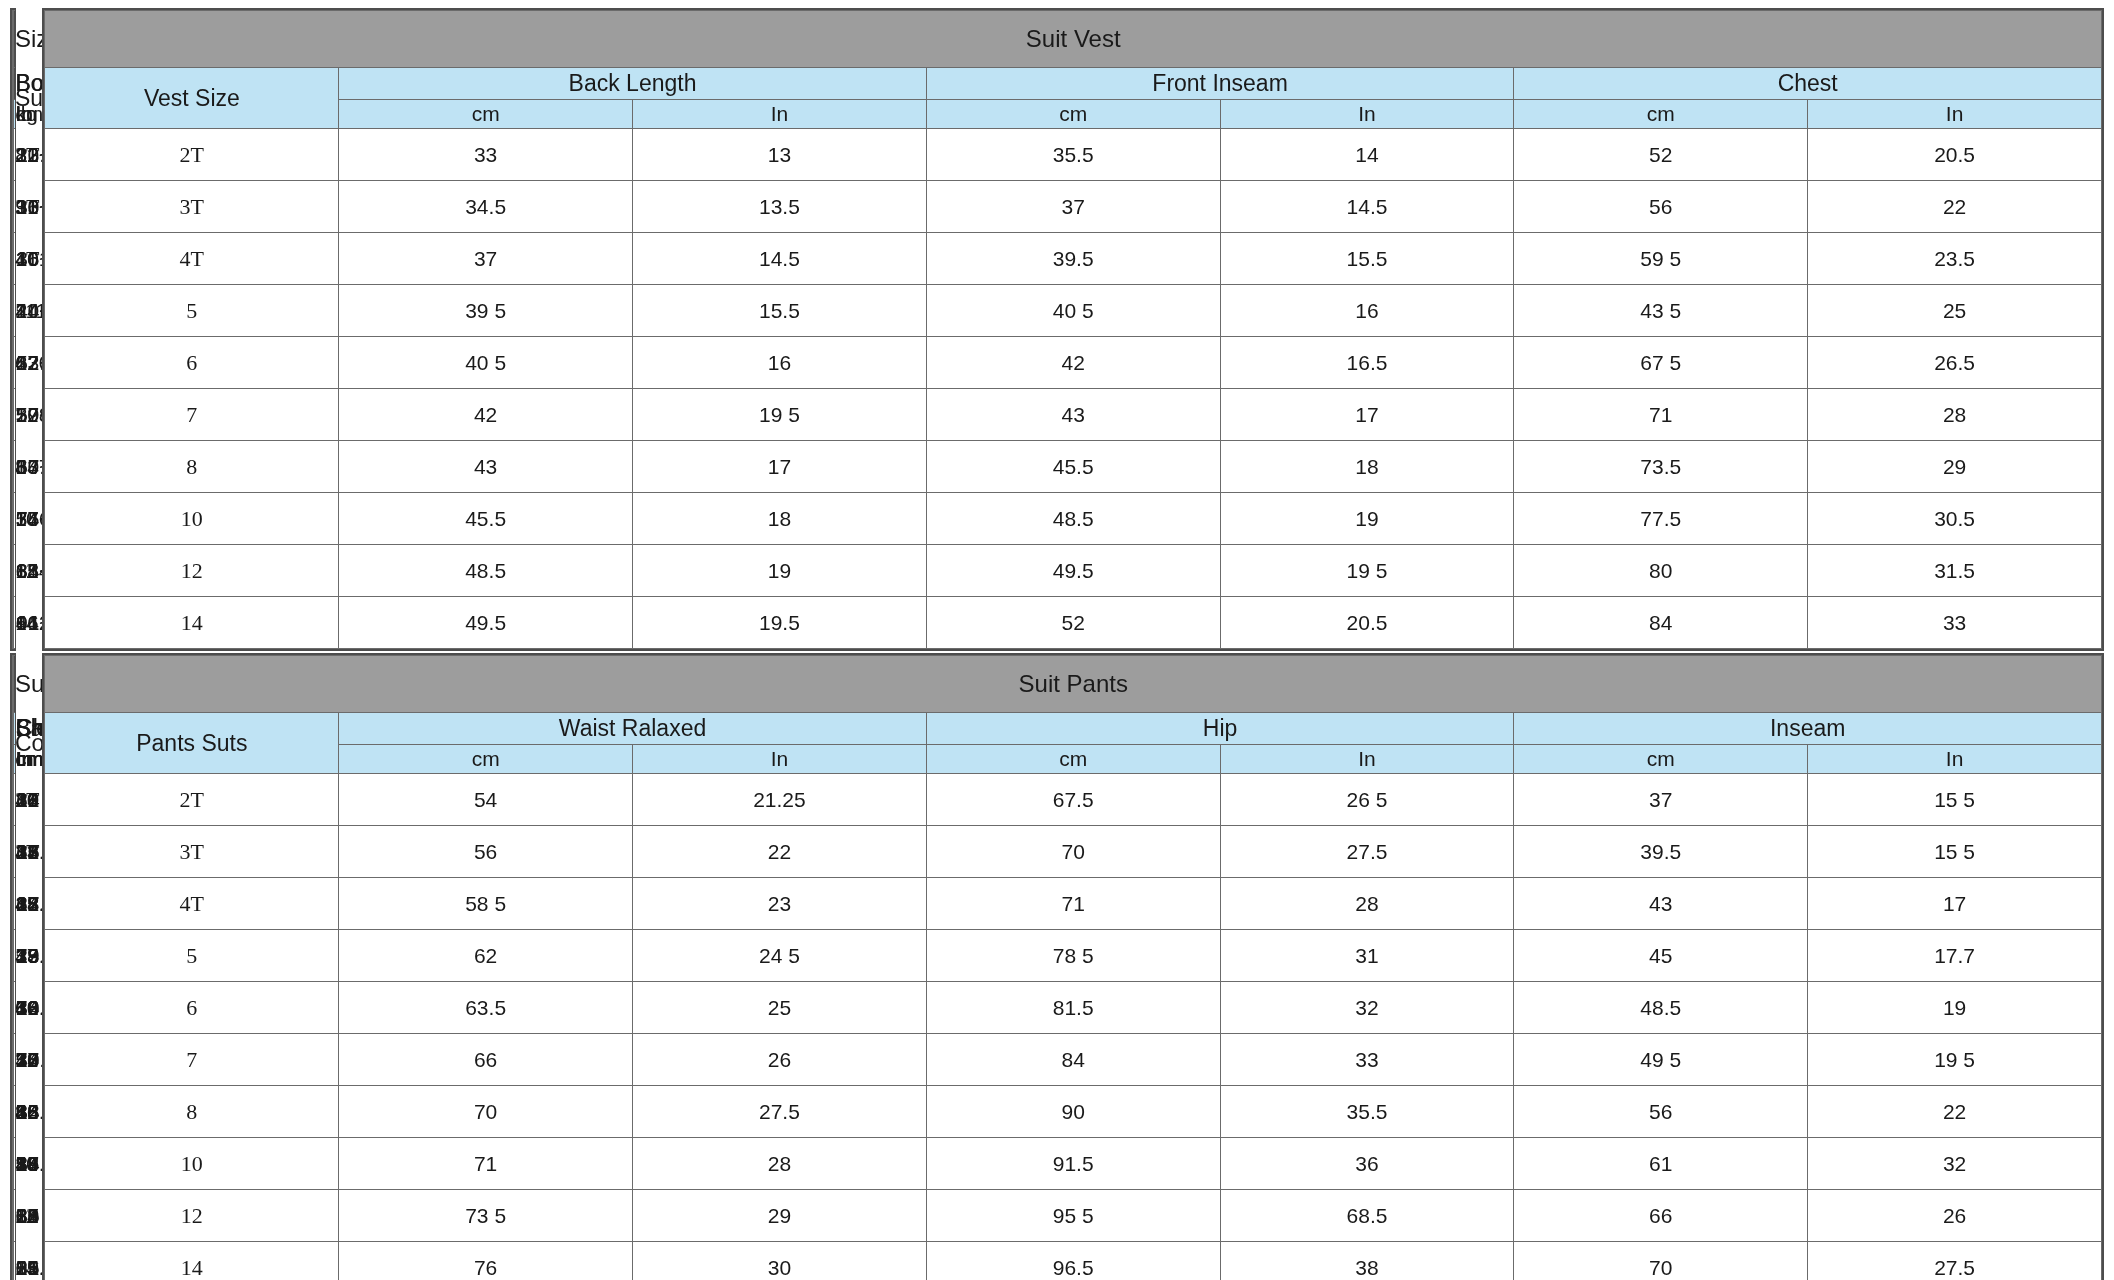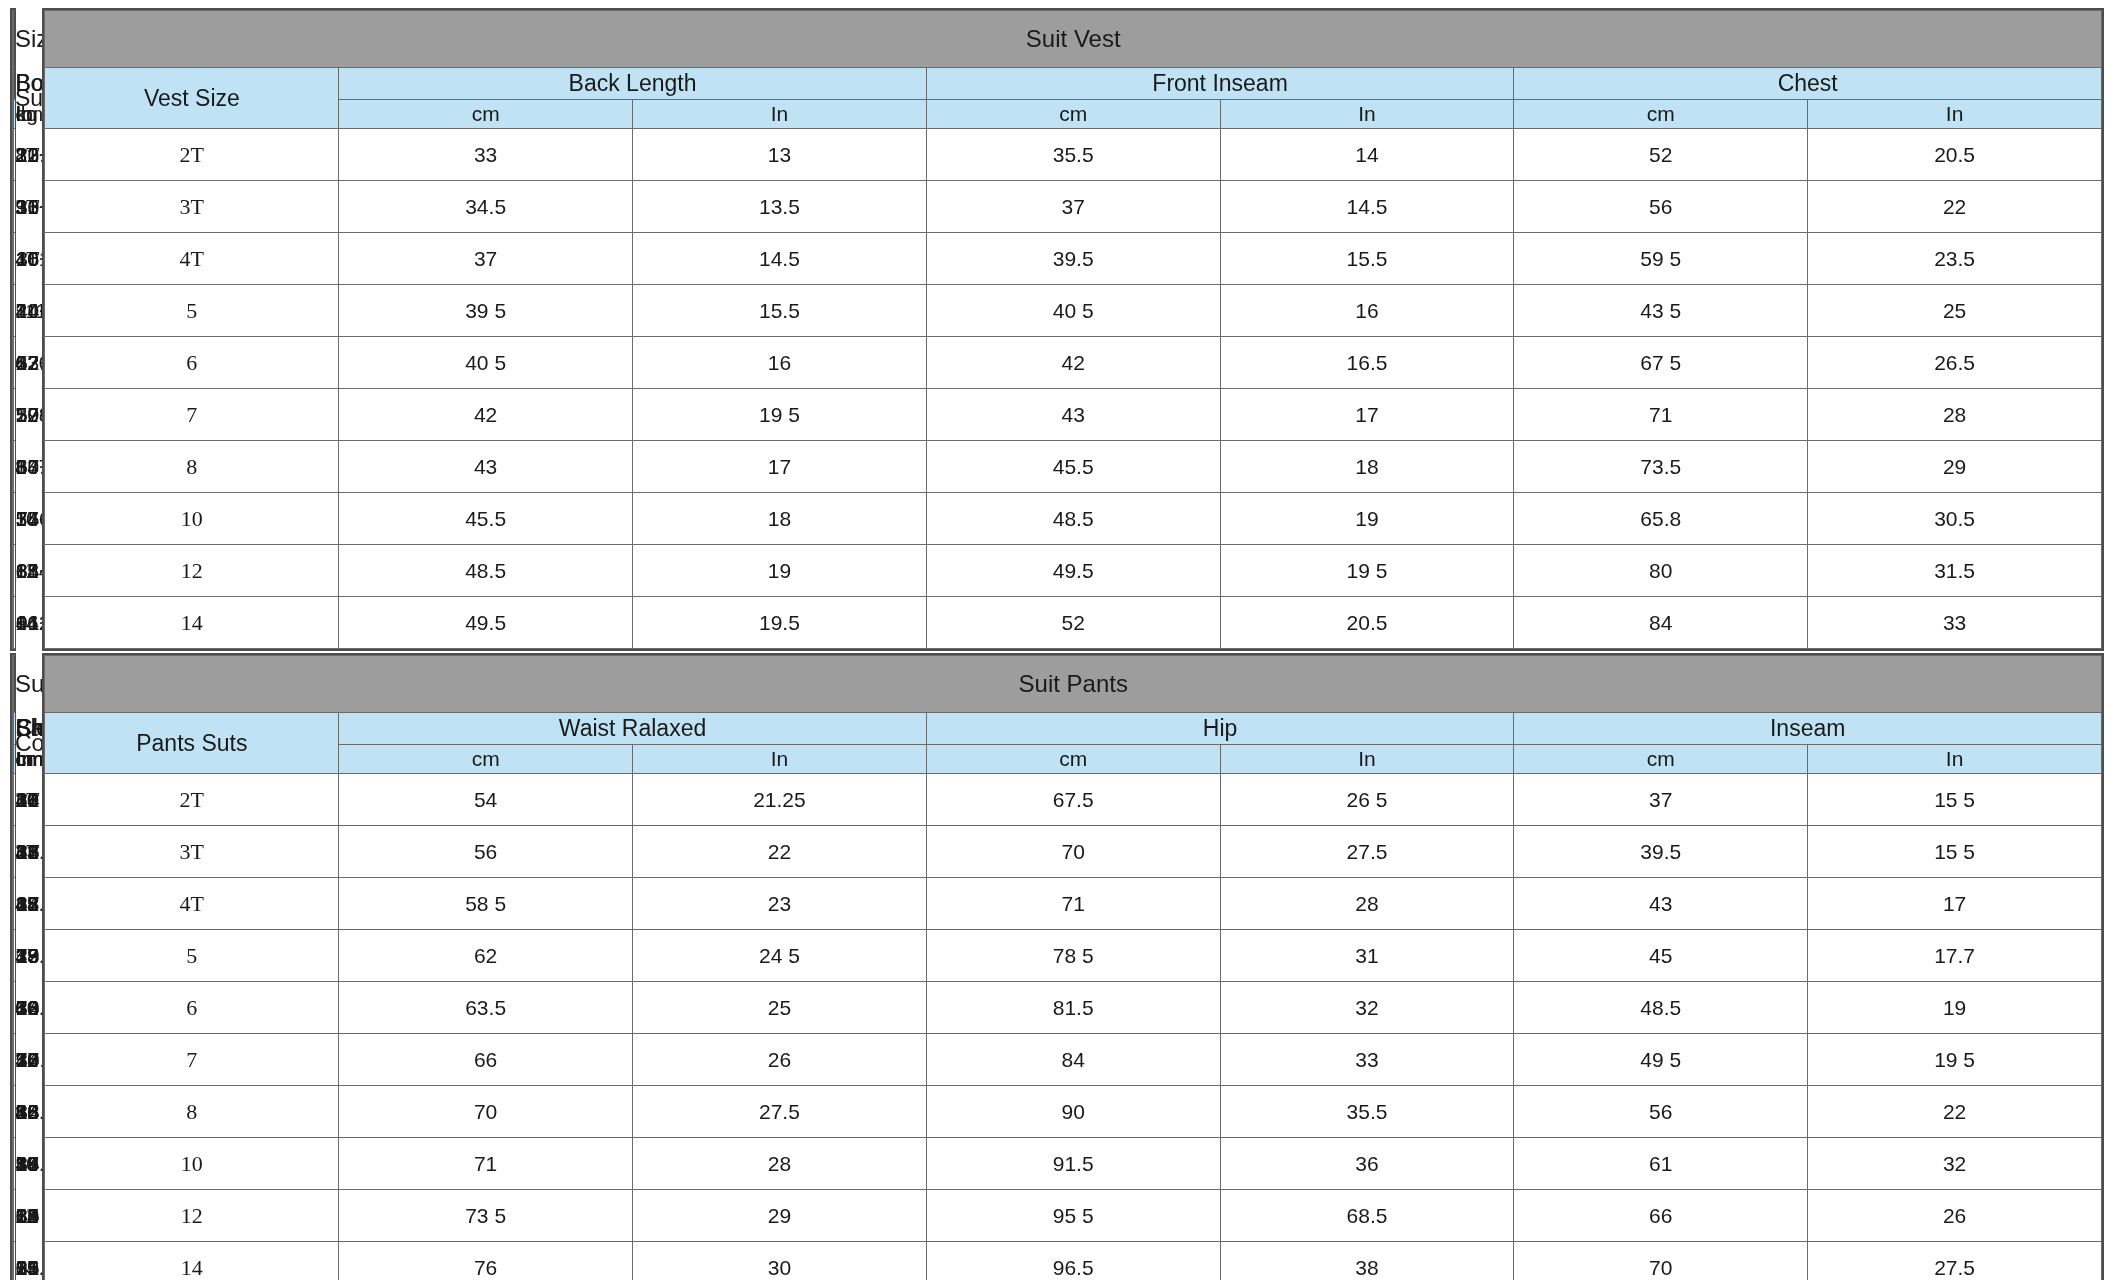--- a/index.html
+++ b/index.html
@@ -264,21 +264,21 @@
           <td class="datacell">18</td>
           <td class="datacell">73.5</td>
           <td class="datacell">29</td>
         </tr>
         <tr>
           <td class="rowlabel datacell">10</td>
           <td class="datacell">45.5</td>
           <td class="datacell">18</td>
           <td class="datacell">48.5</td>
           <td class="datacell">19</td>
-          <td class="datacell">65.8</td>
+          <td class="datacell">77.5</td>
           <td class="datacell">30.5</td>
         </tr>
         <tr>
           <td class="rowlabel datacell">12</td>
           <td class="datacell">48.5</td>
           <td class="datacell">19</td>
           <td class="datacell">49.5</td>
           <td class="datacell">19 5</td>
           <td class="datacell">80</td>
           <td class="datacell">31.5</td>

